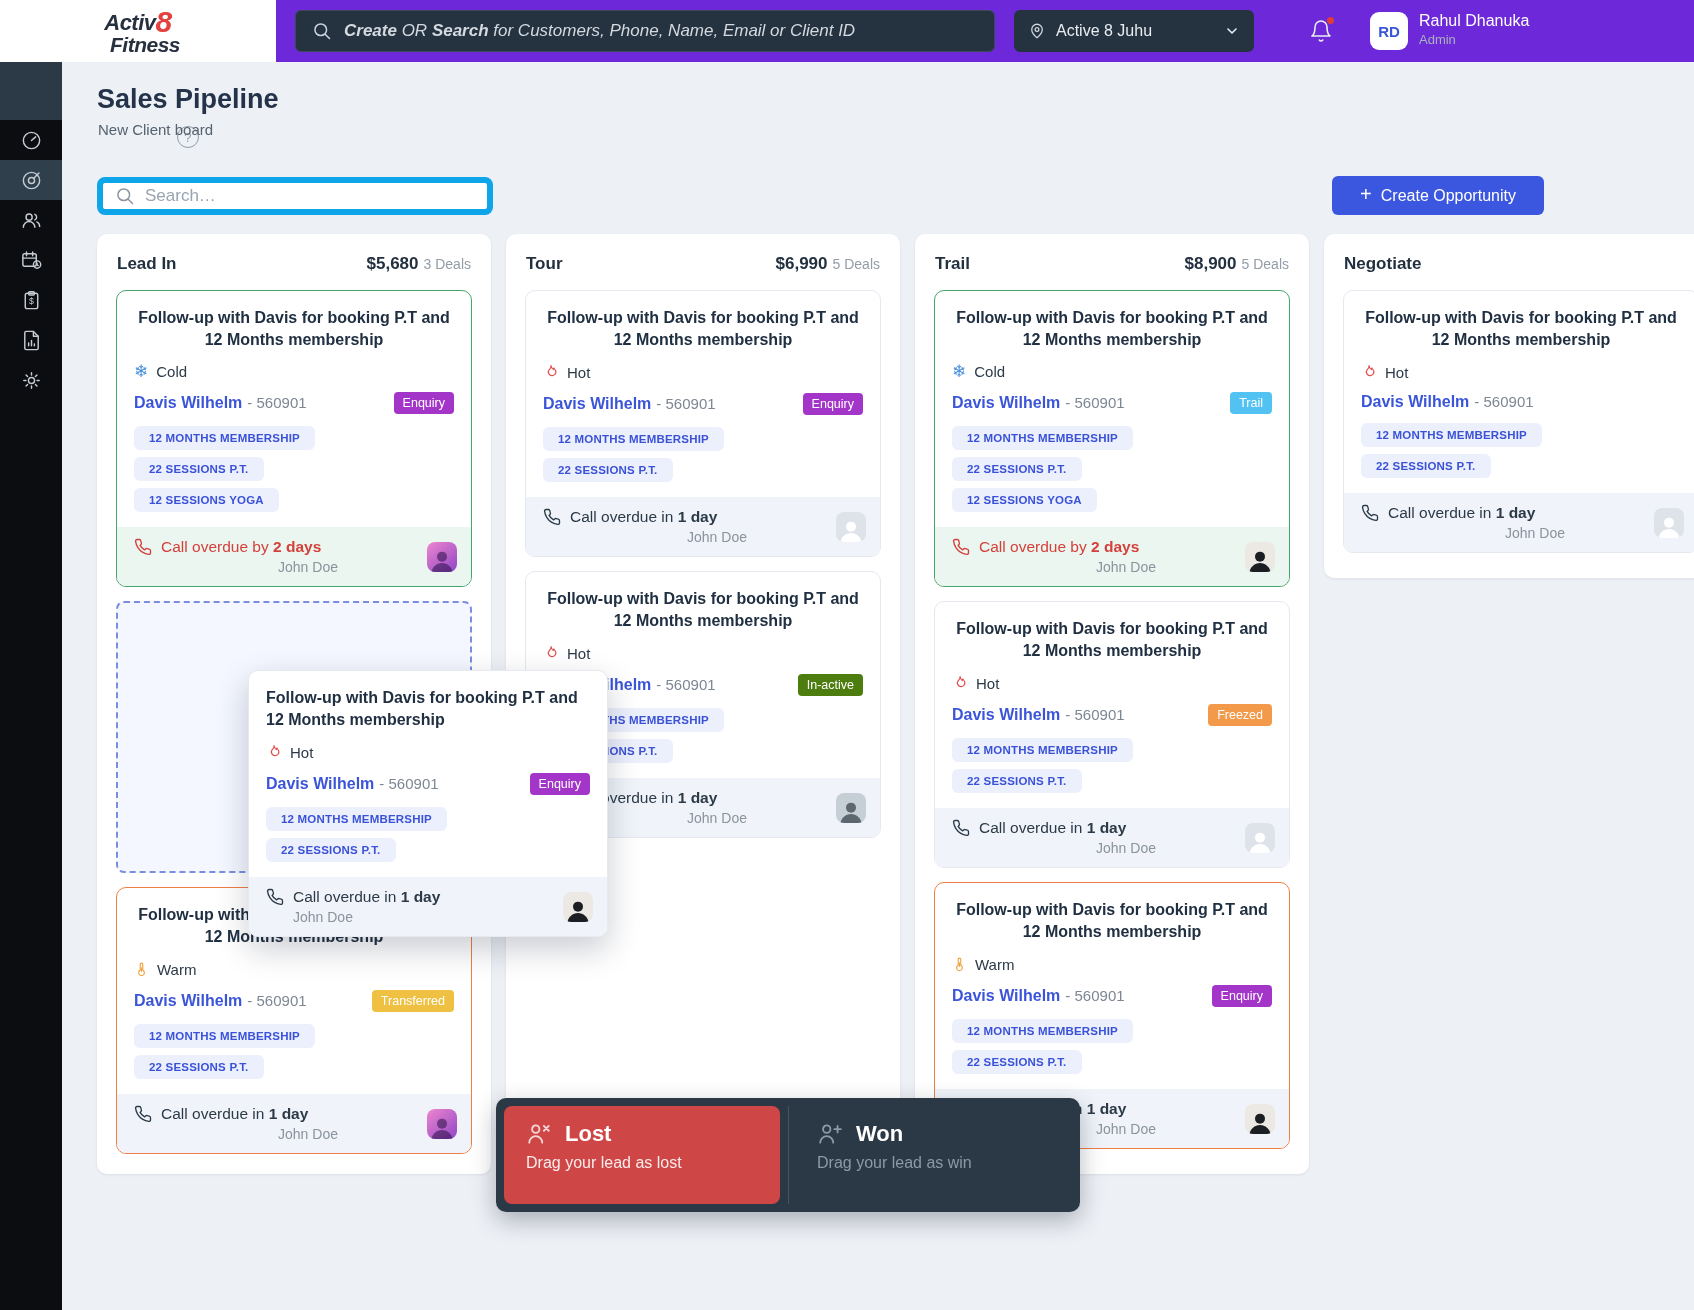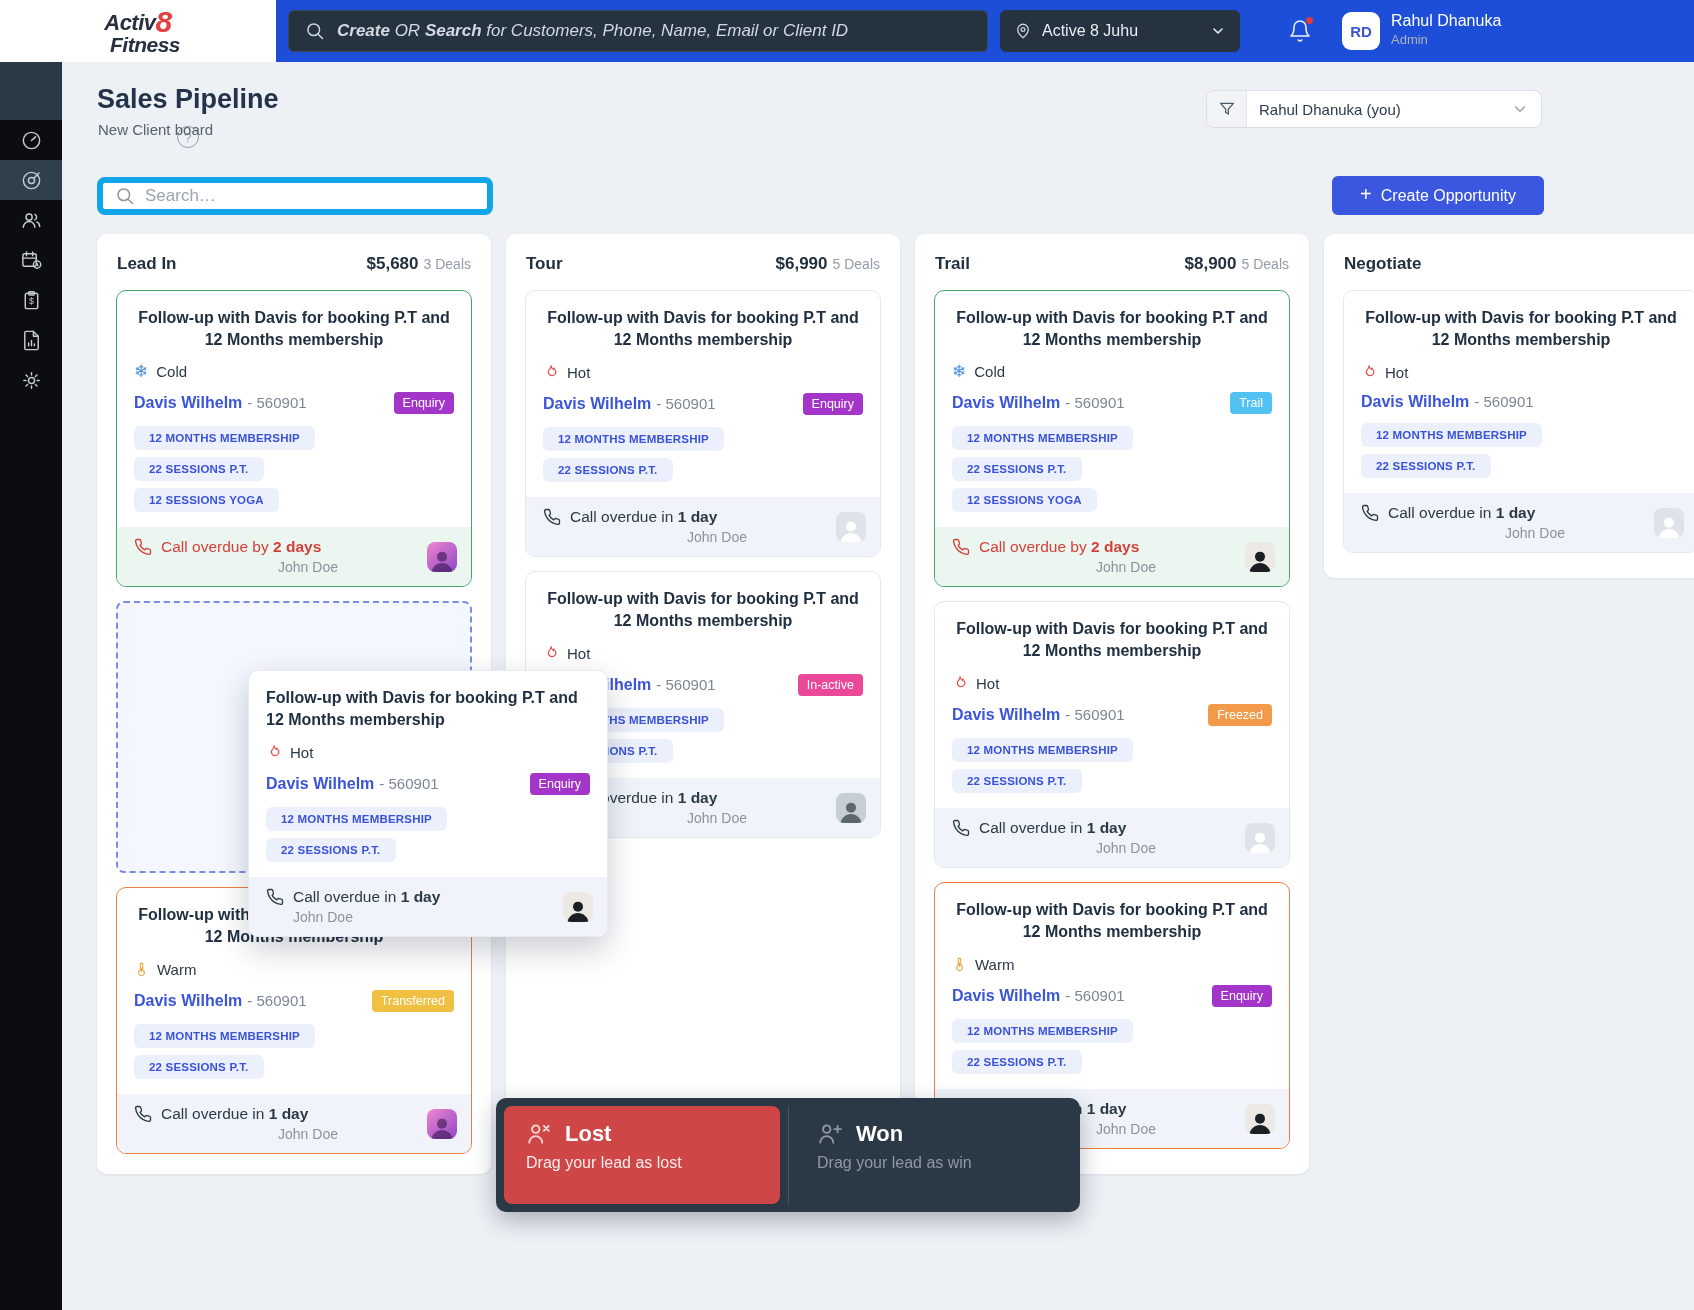--- a/index.html
+++ b/index.html
@@ -1,21 +1,21 @@
 <!DOCTYPE html>
 <html><head>
 <meta charset="utf-8">
 <style>
   * { box-sizing: border-box; margin: 0; padding: 0; }
   html,body { width:1694px; height:1310px; overflow:hidden; }
   body { background:#edf0f5; font-family:"Liberation Sans", sans-serif; position:relative; }
   svg { display:block; }
 
   
-  .topbar { position:absolute; top:0; left:0; width:1694px; height:62px; background:#1d4ed8; display:flex; align-items:center; z-index:30; }
+  .topbar { position:absolute; top:0; left:0; width:1694px; height:62px; background:#6d28d9; display:flex; align-items:center; z-index:30;gap:7px; }
   .logo-box { width:276px; height:62px; background:#fff; display:flex; align-items:center; justify-content:center; flex:none; }
   .logo { font-style:italic; font-weight:bold; color:#27303f; line-height:0.92; text-align:center; }
   .logo .l1 { font-size:22px; letter-spacing:-0.5px; }
   .logo .eight { color:#e2413f; font-size:30px; vertical-align:-2px; }
   .logo .l2 { font-size:21px; margin-left:14px; letter-spacing:-0.5px; }
   .tb-search { margin-left:12px; width:700px; height:42px; background:#253240; border:1px solid #3b4856; border-radius:6px; display:flex; align-items:center; padding:0 16px; gap:12px; cursor:text; }
   .tb-ph { font-style:italic; font-size:17px; color:#d3d9df; white-space:nowrap; overflow:hidden; }
   .tb-ph b { font-weight:bold; }
   .tb-loc { margin-left:12px; width:240px; height:42px; background:#253240; border-radius:6px; display:flex; align-items:center; padding:0 14px; gap:10px; color:#e9edf0; font-size:16px; cursor:pointer; }
   .tb-loc .loc-label { flex:1; }
@@ -63,21 +63,21 @@
   .card.b-green { border-color:#46a56f; }
   .card.b-orange { border-color:#ef7e45; }
   .card-body { padding:16px 17px 2px; }
   .card-title { font-size:16px; font-weight:bold; color:#203042; line-height:22px; margin-bottom:12px; }
   .temp { display:flex; align-items:center; gap:8px; font-size:15px; color:#2c3a48; margin-bottom:12px; }
   .t-cold { color:#4a90d9; font-size:17px; line-height:1; }
   .contact { display:flex; align-items:center; justify-content:space-between; margin-bottom:12px; }
   .c-name { font-size:16px; font-weight:bold; color:#3b55d9; text-decoration:none; cursor:pointer; }
   .c-id { font-size:15px; color:#7d8793; margin-left:5px; }
   .badge { font-size:12.5px; color:#fff; padding:4px 9px; border-radius:4px; flex:none; }
-  .bg-purple { background:#a335c8; } .bg-yellow { background:#f0c042; } .bg-blue { background:#ec4899; }
+  .bg-purple { background:#a335c8; } .bg-yellow { background:#f0c042; } .bg-blue { background:#4d7c0f; }
   .bg-cyan { background:#52c2f2; } .bg-orange { background:#f2994a; }
   .tag { display:table; background:#eceffc; color:#3a52d8; font-weight:bold; font-size:11.5px; padding:6px 15px; border-radius:6px; margin-bottom:7px; letter-spacing:.2px; }
   .card-footer { position:relative; background:#f0f4fa; padding:11px 16px 11px 17px; margin-top:6px; }
   .card-footer.green { background:#eaf6ef; }
   .cf-line1 { display:flex; align-items:center; gap:9px; font-size:15.5px; color:#2c3a48; }
   .cf-line1.red { color:#d4403c; }
   .cf-owner { margin-left:27px; margin-top:3px; font-size:14px; color:#8a939e; }
   .cf-avatar { position:absolute; right:14px; top:50%; transform:translateY(-50%); width:30px; height:30px; border-radius:8px; overflow:hidden; }
   .cf-avatar svg { width:30px; height:30px; margin-top:4px; }
   .av-pink { background:linear-gradient(140deg,#ee86cf,#8f46c6); color:rgba(40,15,70,.55); }
@@ -222,33 +222,20 @@
     <span>»</span>
   </div>
 
 <div class="content">
   <div class="page-title-row">
     <span class="page-title">Sales Pipeline</span>
     <span class="help-circle">?</span>
   </div>
   <div class="page-subtitle">New Client board</div>
 
-  <div class="filter-box">
-    <span class="filter-ico">
-      <svg width="18" height="18" viewBox="0 0 24 24" fill="none" stroke="#4a5866" stroke-width="1.7" stroke-linejoin="round">
-          <path d="M3.5 4.5h17l-6.7 7.6v6.4l-3.6-1.8v-4.6L3.5 4.5z"></path>
-        </svg>
-    </span>
-    <span class="filter-val">Rahul Dhanuka (you)</span>
-    <span class="filter-chev">
-      <svg width="18" height="18" viewBox="0 0 24 24" fill="none" stroke="#98a1ac" stroke-width="1.8" stroke-linecap="round" stroke-linejoin="round">
-          <polyline points="6 9 12 15 18 9"></polyline>
-        </svg>
-    </span>
-  </div>
 
   <div class="search-input-wrap">
     <span>
       <svg width="20" height="20" viewBox="0 0 24 24" fill="none" stroke="#8a95a1" stroke-width="1.8" stroke-linecap="round">
           <circle cx="10.5" cy="10.5" r="7"></circle>
           <line x1="15.8" y1="15.8" x2="21" y2="21"></line>
         </svg>
     </span>
     <input class="search-input" placeholder="Search…" style="">
   </div>

